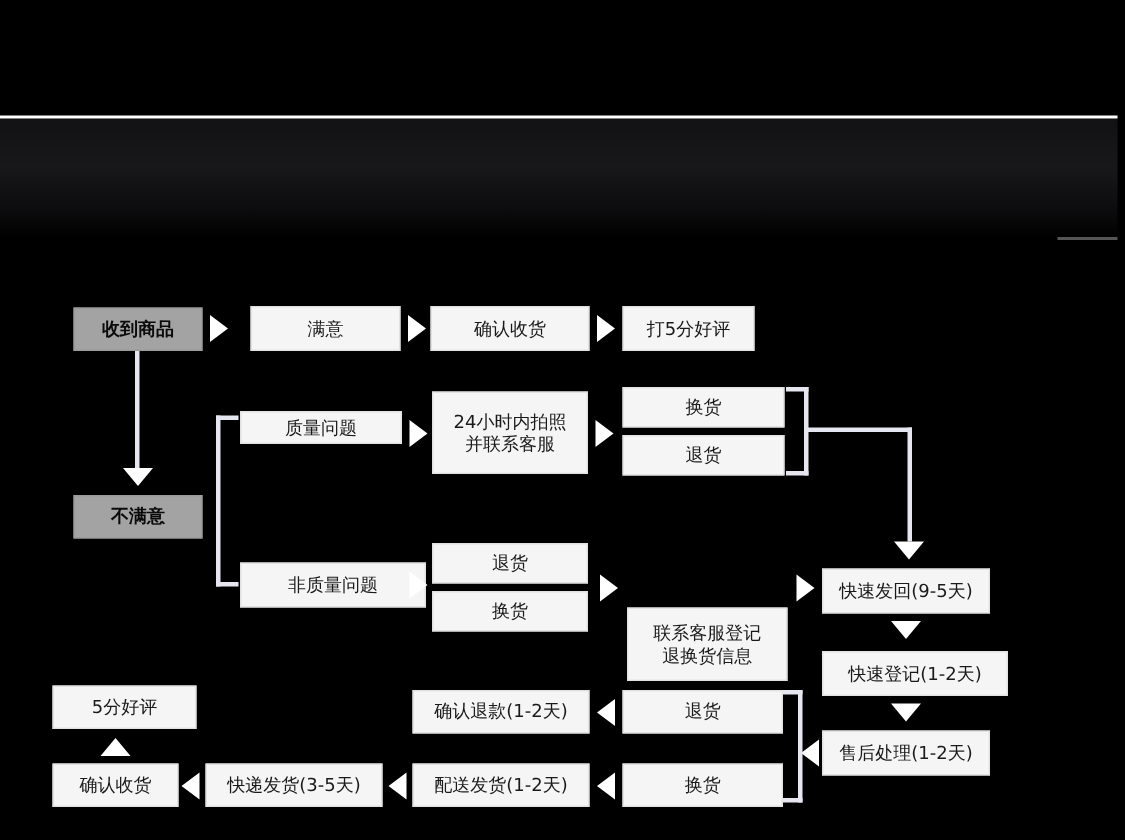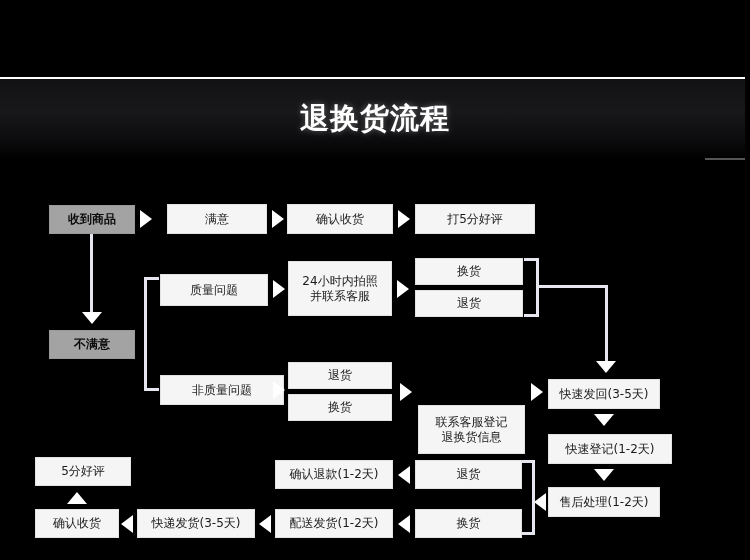--- a/index.html
+++ b/index.html
@@ -152,43 +152,42 @@
     </div>
     <div class="strip-cell">
       
       
     </div>
   </div>
 
   <div id="header-band">
     <div id="header-accent"></div>
   </div>
-  <div id="page-title">退换货流程</div>
 
   <div>
 
     <div class="node gray" style="left:49px; top:205px; width:86px; height:29px;">收到商品</div>
     <div class="tri tri-right" style="left:140px; top:210px;"></div>
 
     <div class="node" style="left:167px; top:204px; width:100px; height:30px;text-align:center;">满意</div>
     <div class="tri tri-right" style="left:272px; top:210px;"></div>
 
     <div class="node" style="left:287px; top:204px; width:106px; height:30px;">确认收货</div>
     <div class="tri tri-right" style="left:398px; top:210px;"></div>
 
-    <div class="node" style="left:415px; top:204px; width:120px; height:30px;">打5分好评</div>
+    <div class="node" style="left:415px; top:204px; width:88px; height:30px;">打5分好评</div>
 
     <div class="line-v" style="left:90px; top:234px; width:3px; height:78px;"></div>
     <div class="tri tri-down" style="left:82px; top:312px;"></div>
 
     <div class="node gray" style="left:49px; top:330px; width:86px; height:29px;text-align:right;">不满意</div>
 
     <div class="bracket bracket-left" style="left:144px; top:277px; width:15px; height:114px;"></div>
 
-    <div class="node" style="left:160px; top:274px; width:108px; height:32px;">质量问题</div>
+    <div class="node" style="left:160px; top:274px; width:108px; height:22px;">质量问题</div>
     <div class="tri tri-right" style="left:273px; top:280px;"></div>
 
     <div class="node" style="left:288px; top:261px; width:104px; height:55px;">24小时内拍照
 并联系客服</div>
     <div class="tri tri-right" style="left:397px; top:280px;"></div>
 
     <div class="node" style="left:415px; top:258px; width:108px; height:27px;">换货</div>
     <div class="node" style="left:415px; top:290px; width:108px; height:27px;">退货</div>
 
     <div class="bracket bracket-right" style="left:524px; top:258px; width:15px; height:59px;"></div>
@@ -201,21 +200,21 @@
 
     <div class="node" style="left:288px; top:362px; width:104px; height:27px;">退货</div>
     <div class="node" style="left:288px; top:394px; width:104px; height:27px;">换货</div>
 
     <div class="tri tri-right" style="left:400px; top:383px;"></div>
 
     <div class="node" style="left:418px; top:365px; width:107px; height:49px;margin-top:40px;">联系客服登记
 退换货信息</div>
     <div class="tri tri-right" style="left:531px; top:383px;"></div>
 
-    <div class="node" style="left:548px; top:379px; width:112px; height:30px;">快速发回(3-5天)</div>
+    <div class="node" style="left:548px; top:379px; width:112px; height:30px;">快速发回(9-5天)</div>
     <div class="tri tri-down" style="left:594px; top:414px;"></div>
     <div class="node" style="left:548px; top:434px; width:124px; height:30px;">快速登记(1-2天)</div>
     <div class="tri tri-down" style="left:594px; top:469px;"></div>
     <div class="node" style="left:548px; top:487px; width:112px; height:30px;">售后处理(1-2天)</div>
 
     <div class="tri tri-left" style="left:534px; top:493px;"></div>
     <div class="bracket bracket-right" style="left:521px; top:460px; width:14px; height:75px;"></div>
 
     <div class="node" style="left:415px; top:460px; width:107px; height:29px;">退货</div>
     <div class="node" style="left:415px; top:509px; width:107px; height:29px;">换货</div>

